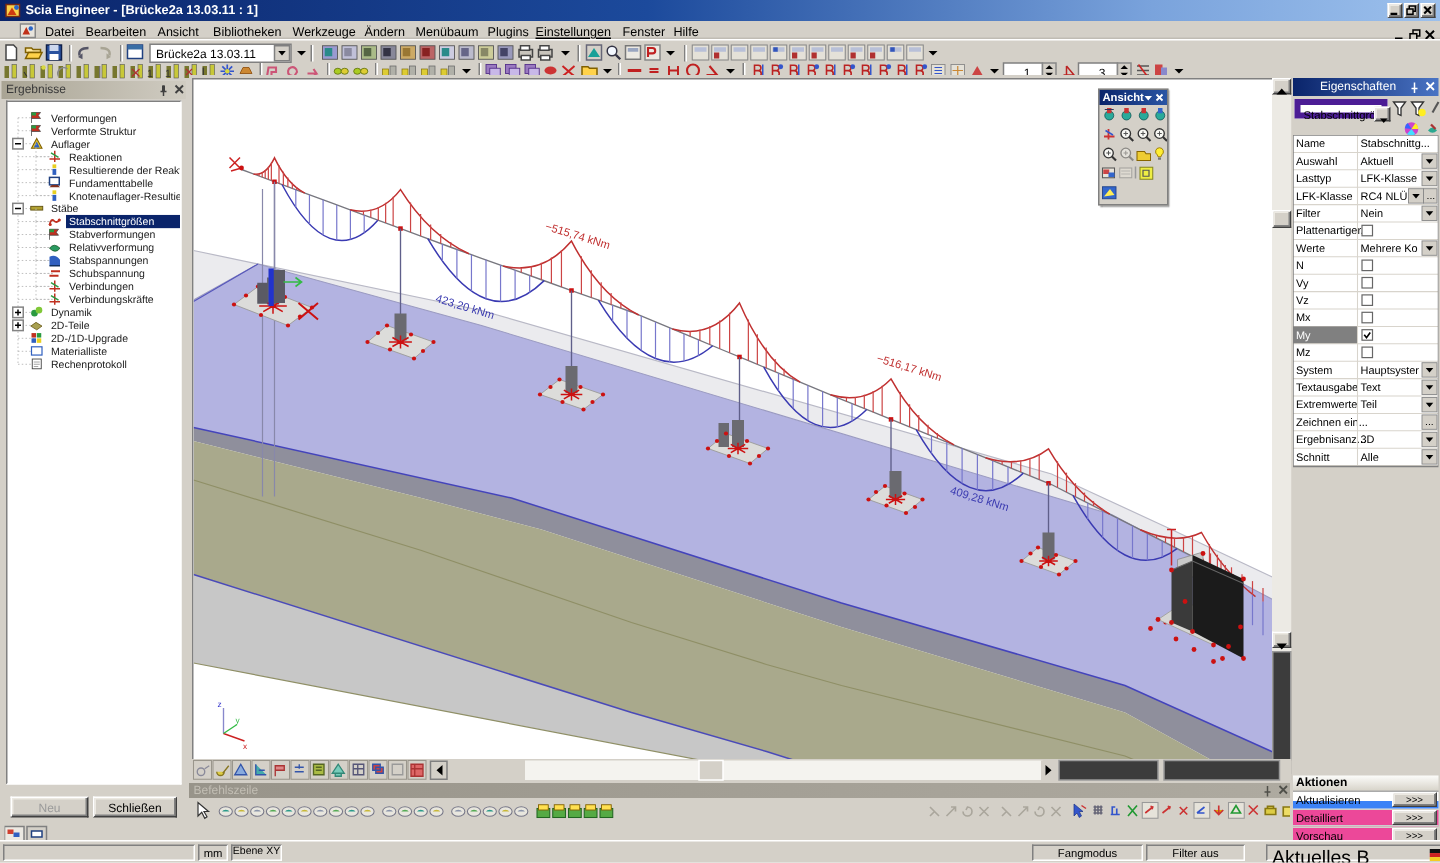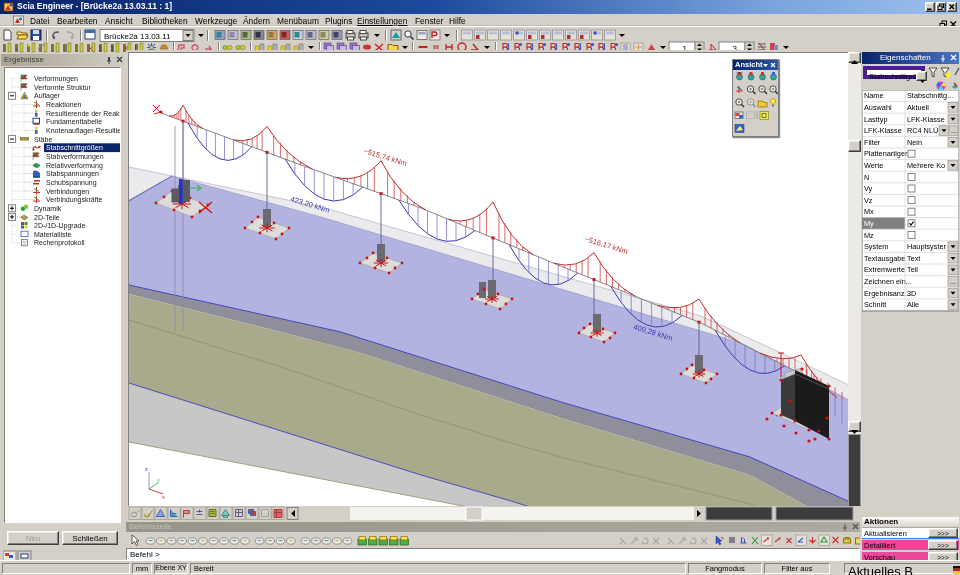--- a/index.html
+++ b/index.html
@@ -1123,23 +1123,20 @@
 </div>
 <div class="abs" style="left:125px;top:521px;width:736px;height:39px;background:#d4d0c8;">
 <div class="abs" style="left:1px;top:1px;width:734px;height:10px;background:linear-gradient(to right,#98948a,#aeaaa0);">
 <span class="abs" style="left:3px;top:0px;font-size:8px;color:#c2beb4;">Befehlszeile</span>
 <svg class="abs" style="left:716px;top:1px" width="18" height="9">
         <path d="M3 1 v4 M1 5 h4 M3 5 v3" stroke="#50504a" stroke-width="1"></path>
         <path d="M11 1 l5 5 M16 1 l-5 5" stroke="#50504a" stroke-width="1.2"></path>
       </svg>
 </div>
 <div class="abs" style="left:1px;top:12px;width:734px;height:15px;background:#d4d0c8;" id="cmdicons"></div>
-<div class="abs sk" style="left:1px;top:27px;width:734px;height:12px;background:#fff;">
-      <span class="abs" style="left:3px;top:1px;font-size:8px;color:#000;">Befehl &gt;</span>
-    </div>
 </div>
 <svg class="abs" style="left:126px;top:533px" width="734" height="15" viewBox="0 0 734 15">
     <path d="M6 2 l0 9 l2.5-2.5 l2 4 1.5-1 -2-3.5 3 0z" fill="#fff" stroke="#333" stroke-width="0.8"></path>
     <g transform="translate(20,3)">
       <ellipse cx="4.5" cy="5" rx="4.4" ry="3.2" fill="#e8e6de" stroke="#778" stroke-width="0.7"></ellipse>
       <path d="M2 5 a2.7 1.8 0 0 1 5 0z" fill="#2a9a8a"></path>
     </g>
     <g transform="translate(30.5,3)">
       <ellipse cx="4.5" cy="5" rx="4.4" ry="3.2" fill="#e8e6de" stroke="#778" stroke-width="0.7"></ellipse>
       <path d="M2 5 a2.7 1.8 0 0 1 5 0z" fill="#c8b838"></path>
@@ -1415,40 +1412,37 @@
     <rect x="86" y="209.79999999999998" width="10" height="9.6" fill="#d4d0c8" stroke="#888" stroke-width="0.6"></rect>
     <path d="M88.5 213.29999999999998 l2.5 3 2.5-3z" fill="#000"></path>
     <path d="M0 220.39999999999998 H97" stroke="#d8d4cc" stroke-width="0.7"></path>
     <path d="M43 0 V221" stroke="#d8d4cc" stroke-width="0.7"></path>
     <rect x="0" y="0" width="97" height="221" fill="none" stroke="#808080" stroke-width="1"></rect>
   </svg>
 <div class="abs" style="left:861px;top:516px;width:99px;height:44px;background:#d4d0c8;">
 <div class="abs" style="left:1px;top:1px;width:97px;height:11px;background:linear-gradient(to bottom,#fcfcfa,#d8d4ca);border-bottom:1px solid #aaa;">
       <span class="abs" style="left:2px;top:0px;font-size:8px;font-weight:bold;color:#000;">Aktionen</span>
     </div>
-<div class="abs" style="left:1px;top:12px;width:97px;height:11px;background:#fff;border-bottom:1px solid #3b82f6;">
+<div class="abs" style="left:1px;top:12px;width:97px;height:11px;background:#fff;border-bottom:5px solid #3b82f6;">
       <span class="abs" style="left:2px;top:1px;font-size:7.5px;">Aktualisieren</span>
       <span class="abs btn" style="left:66px;top:0px;width:30px;height:10px;font-size:6.5px;text-align:center;line-height:9px;">&gt;&gt;&gt;</span>
     </div>
 <div class="abs" style="left:1px;top:24px;width:97px;height:11px;background:#ec4899;border-bottom:1px solid #ccc;">
       <span class="abs" style="left:2px;top:1px;font-size:7.5px;">Detailliert</span>
       <span class="abs btn" style="left:66px;top:0px;width:30px;height:10px;font-size:6.5px;text-align:center;line-height:9px;">&gt;&gt;&gt;</span>
     </div>
 <div class="abs" style="left:1px;top:36px;width:77px;height:11px;background:#ec4899;">
       <span class="abs" style="left:2px;top:1px;font-size:7.5px;">Vorschau</span>
       <span class="abs btn" style="left:66px;top:0px;width:30px;height:10px;font-size:6.5px;text-align:center;line-height:9px;">&gt;&gt;&gt;</span>
     </div>
 </div>
 <div class="abs" style="left:0;top:560px;width:960px;height:15px;background:#d4d0c8;border-top:1px solid #fff;">
 <div class="abs sk" style="left:2px;top:2px;width:128px;height:11px;"></div>
 <div class="abs sk" style="left:132px;top:2px;width:20px;height:11px;font-size:7.5px;text-align:center;">mm</div>
 <div class="abs sk" style="left:154px;top:2px;width:34px;height:11px;font-size:7px;text-align:center;">Ebene XY</div>
-<div class="abs sk" style="left:190px;top:2px;width:496px;height:11px;font-size:7.5px;">
-      <span style="position:absolute;left:3px;">Bereit</span>
-    </div>
 <div class="abs sk" style="left:688px;top:2px;width:74px;height:11px;font-size:7.5px;text-align:center;">Fangmodus</div>
 <div class="abs sk" style="left:764px;top:2px;width:66px;height:11px;font-size:7.5px;text-align:center;">Filter aus</div>
 <div class="abs sk" style="left:844px;top:2px;width:126px;height:11px;font-size:13px;">
       <span style="position:absolute;left:3px;">Aktuelles B</span>
       <svg style="position:absolute;left:108px;top:2px" width="12" height="8">
         <rect width="12" height="2.7" fill="#111"></rect>
         <rect y="2.7" width="12" height="2.7" fill="#cc2222"></rect>
         <rect y="5.4" width="12" height="2.6" fill="#f4cc22"></rect>
       </svg>
     </div>

